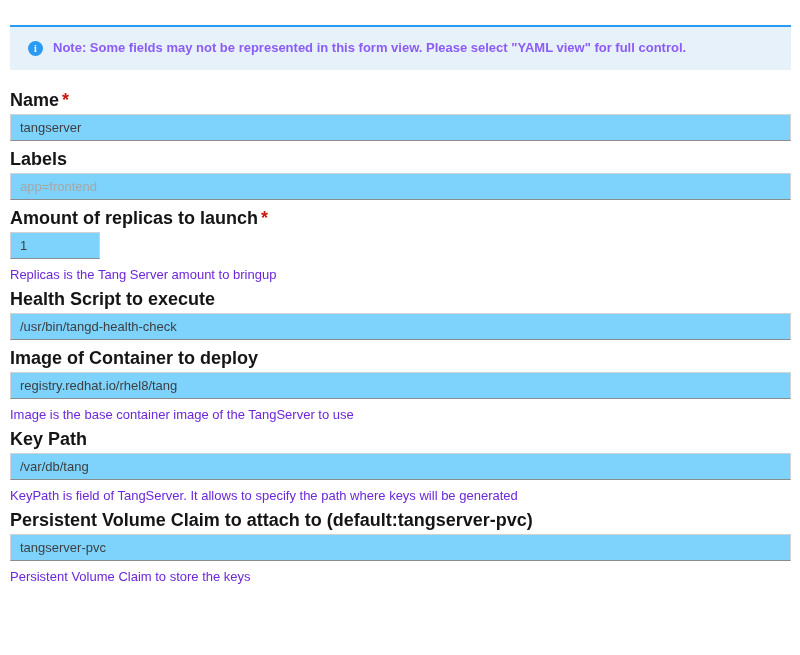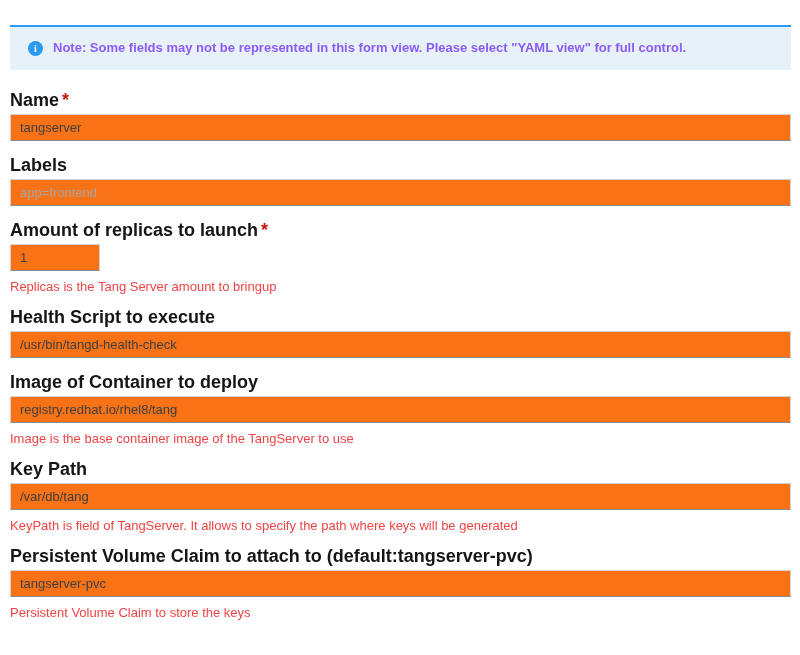--- a/index.html
+++ b/index.html
@@ -32,52 +32,52 @@
     line-height: 1;
   }
   .alert-title {
     color: #8b5cf6;
     font-size: 13px;
     font-weight: 600;
     line-height: 16px;
   }
 
   
-  .form-group { margin-top: 18px; }
+  .form-group { margin-top: 12px; }
   .form-group.first { margin-top: 24px; }
   .form-label {
     display: block;
     font-size: 18px;
     font-weight: 700;
     line-height: 13px;
     color: #151515;
     margin-bottom: 7px;
   }
   .required { color: #c9190b; margin-left: 3px; font-weight: 700; }
   .text-input {
     display: block;
     width: 100%;
     height: 27px;
     padding: 4px 9px 5px 9px;
     font-family: "Liberation Sans", sans-serif;
     font-size: 13px;
     color: #3c3f42;
-    background: #f97316;
+    background: #7dd3fc;
     border: 1px solid #d2d2d2;
     border-bottom-color: #8a8d90;
     border-radius: 0;
     outline: none;
   }
   .text-input::placeholder { color: #a6a6a6; opacity: 1; }
   .text-input.small { width: 90px; }
   .helper {
     margin-top: 9px;
     font-size: 13px;
     line-height: 13px;
-    color: #ef4444;
+    color: #6d28d9;
   }
 </style>
 </head>
 <body>
 
 <div class="page">
 
   <div class="alert">
     <span class="alert-icon">i</span>
     <span class="alert-title">Note: Some fields may not be represented in this form view. Please select "YAML view" for full control.</span>

